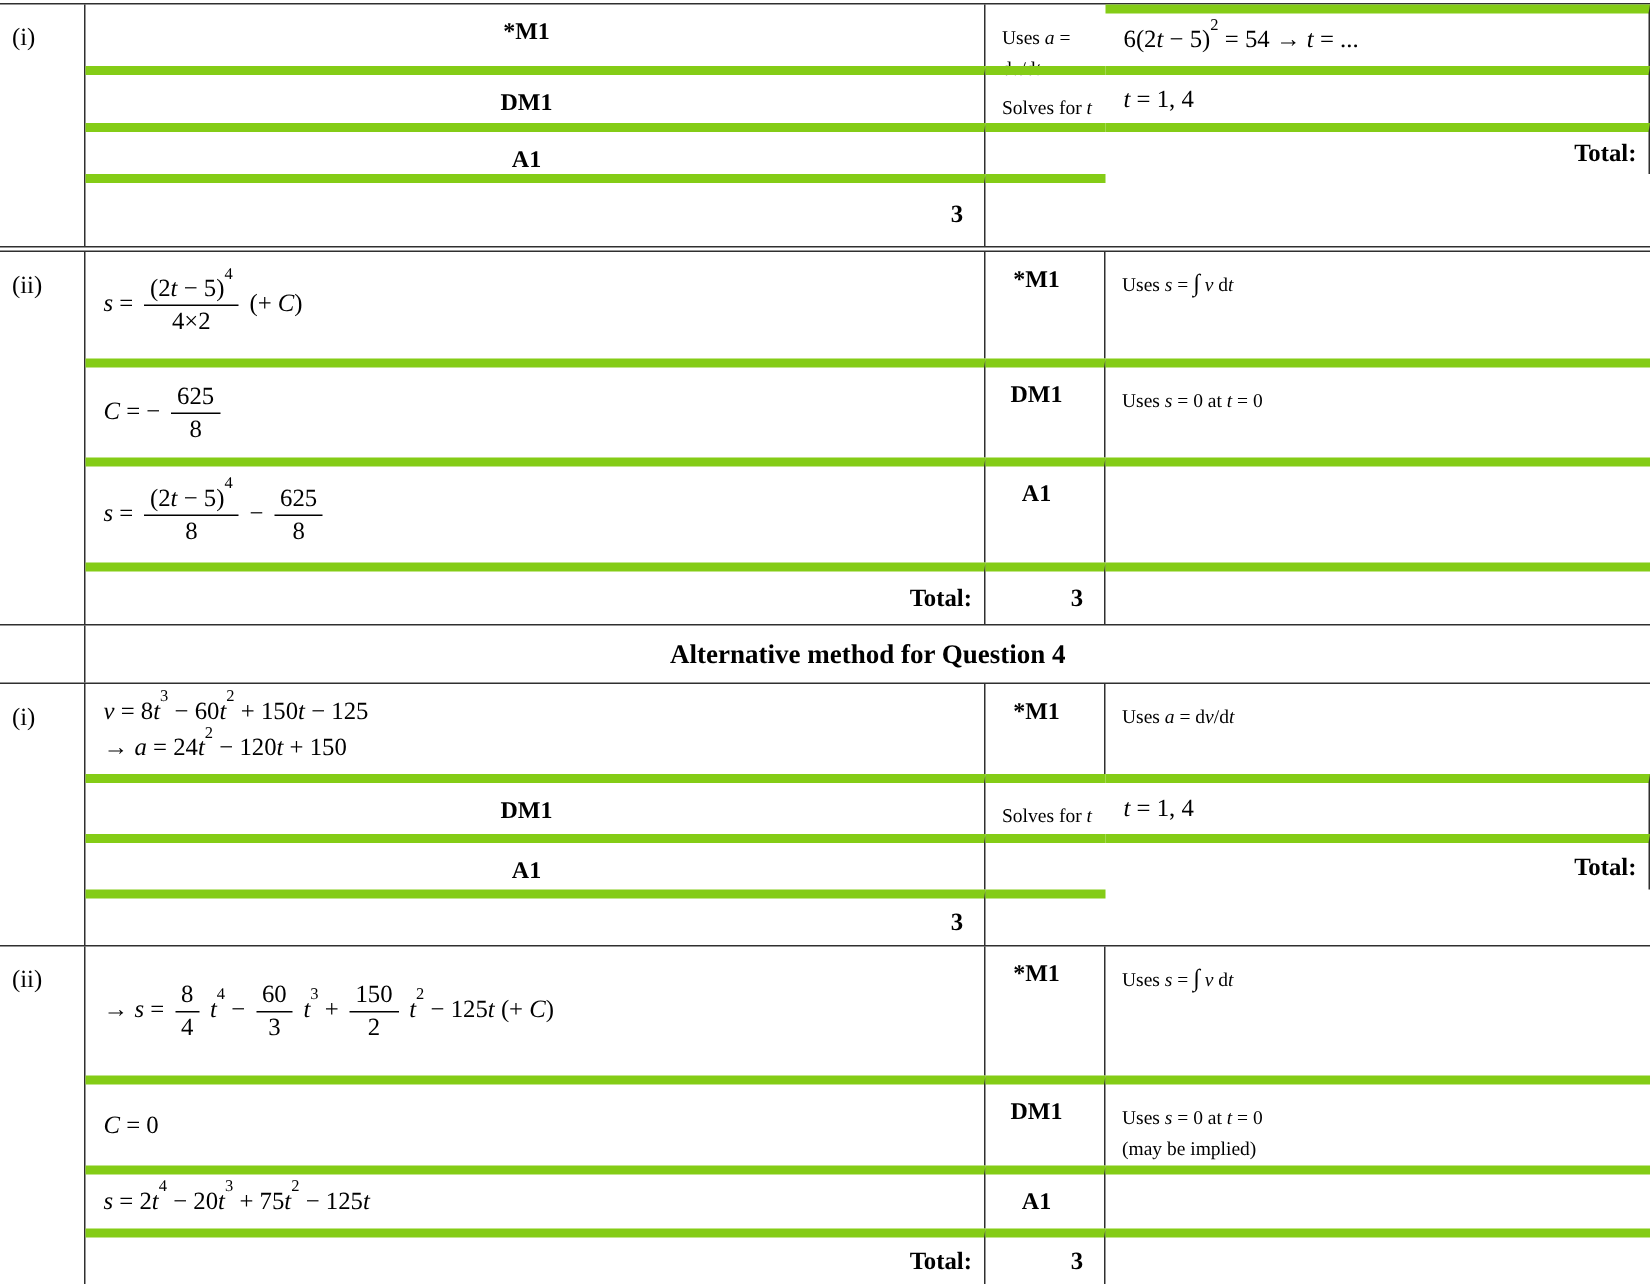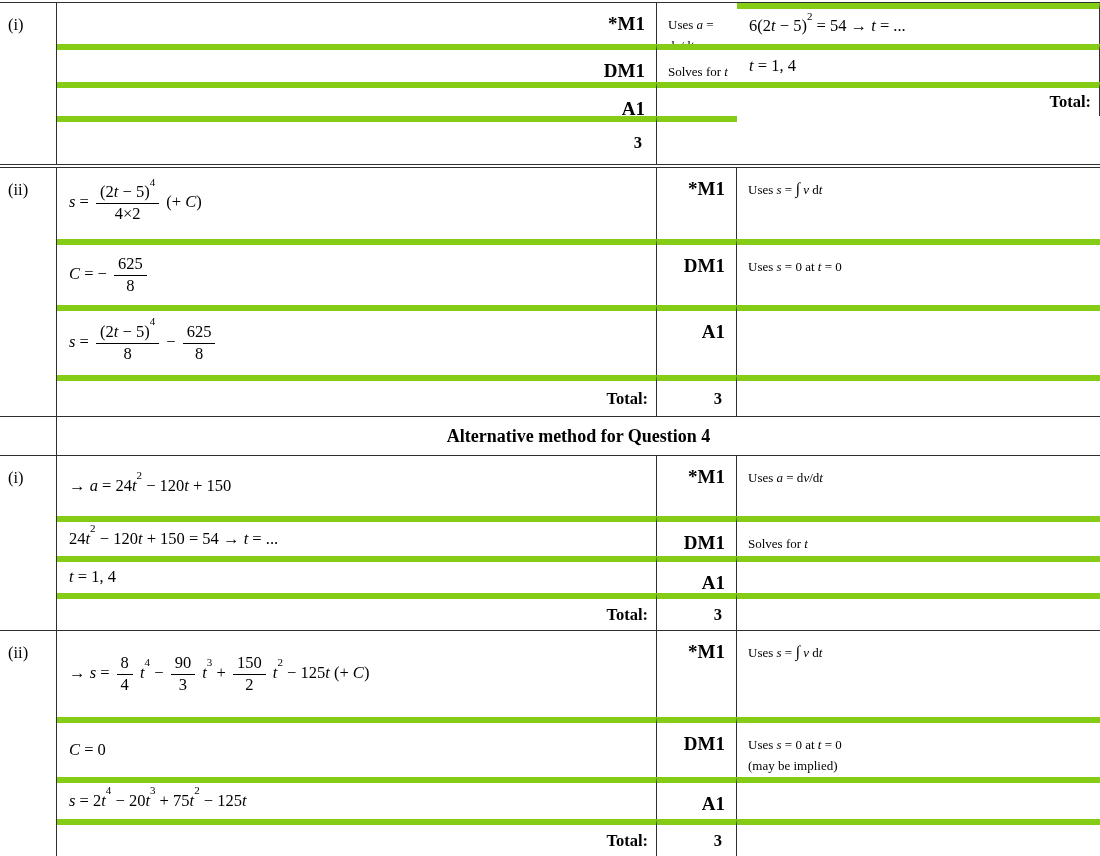--- a/index.html
+++ b/index.html
@@ -31,24 +31,24 @@
     font-size:16.5px;
   }
   .wcell{
     display:flex;flex-direction:column;justify-content:center;
     padding-left:12px;
     font-size:16.5px;
   }
   .fline{line-height:1.35;}
   .fline + .fline{margin-top:2px;}
   .mcell{
-    text-align:right;
+    text-align:center;
     padding:10px 11px 0 0;
     font-weight:bold;
-    font-size:19px;
+    font-size:16px;
   }
   .ccell{
     padding:11px 8px 0 11px;
     font-size:13px;
   }
   .cline{line-height:21px;}
   .total-cell{
     display:flex;flex-direction:row;align-items:center;justify-content:flex-end;
     padding:0 8px 0 0;
     font-weight:bold;font-size:16.5px;
@@ -139,28 +139,26 @@
     </div>
     <div class="hline"></div>
     <div class="section header-section" style="grid-template-rows: 38px;">
       <div class="cell part-cell rborder"></div>
       <div class="cell header-cell">Alternative method for Question 4</div>
     </div>
     <div class="hline"></div>
     <div class="section" style="grid-template-rows: 60px 40px 37px 37px;">
       <div class="cell part-cell rborder" style="grid-row: 1 / 5;">(i)</div>
       <div class="cell wcell rborder">
+        <div class="fline"><i>v</i> = 8<i>t</i><sup>3</sup> − 60<i>t</i><sup>2</sup> + 150<i>t</i> − 125</div>
         <div class="fline">→ <i>a</i> = 24<i>t</i><sup>2</sup> − 120<i>t</i> + 150</div>
       </div>
       <div class="cell mcell rborder">*M1</div>
       <div class="cell ccell">
         <div class="cline">Uses <i>a</i> = d<i>v</i>/d<i>t</i></div>
-      </div>
-      <div class="cell wcell rborder tborder">
-        <div class="fline">24<i>t</i><sup>2</sup> − 120<i>t</i> + 150 = 54 → <i>t</i> = ...</div>
       </div>
       <div class="cell mcell rborder tborder">DM1</div>
       <div class="cell ccell tborder">
         <div class="cline">Solves for <i>t</i></div>
       </div>
       <div class="cell wcell rborder tborder">
         <div class="fline"><i>t</i> = 1, 4</div>
       </div>
       <div class="cell mcell rborder tborder">A1</div>
       <div class="cell ccell tborder"></div>
@@ -169,21 +167,21 @@
       <div class="cell ccell tborder"></div>
     </div>
     <div class="hline"></div>
     <div class="section" style="grid-template-rows: 86px 60px 42px 37px;">
       <div class="cell part-cell rborder" style="grid-row: 1 / 5;">(ii)</div>
       <div class="cell wcell rborder">
         <div class="fline">→ <i>s</i> = <span class="frac">
             <span class="fnum">8</span>
             <span class="fden">4</span>
           </span> <i>t</i><sup>4</sup> − <span class="frac">
-            <span class="fnum">90</span>
+            <span class="fnum">60</span>
             <span class="fden">3</span>
           </span> <i>t</i><sup>3</sup> + <span class="frac">
             <span class="fnum">150</span>
             <span class="fden">2</span>
           </span> <i>t</i><sup>2</sup> − 125<i>t</i> (+ <i>C</i>)</div>
       </div>
       <div class="cell mcell rborder">*M1</div>
       <div class="cell ccell">
         <div class="cline">Uses <i>s</i> = <span class="int">∫</span> <i>v</i> d<i>t</i></div>
       </div>

